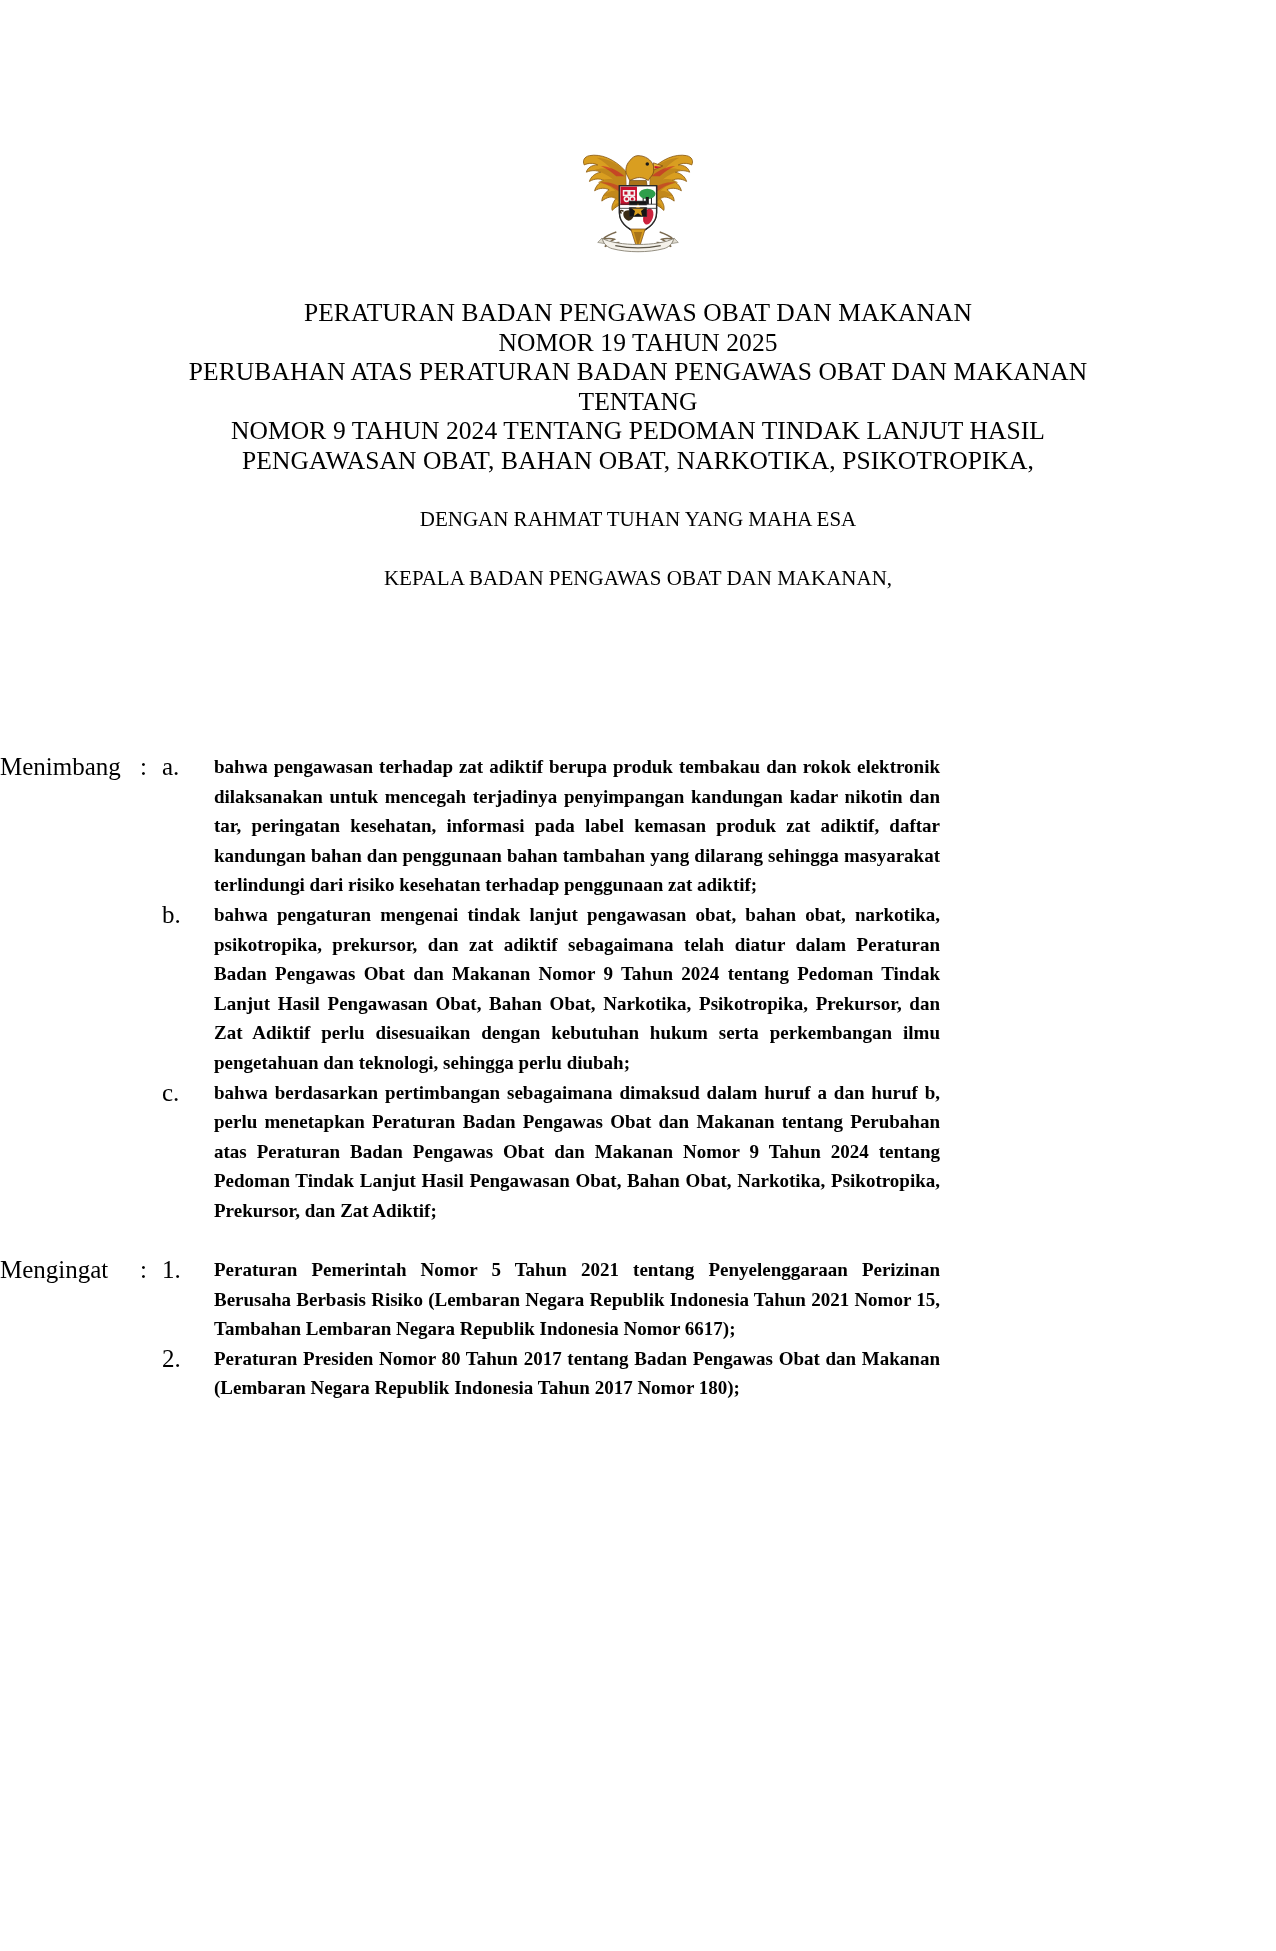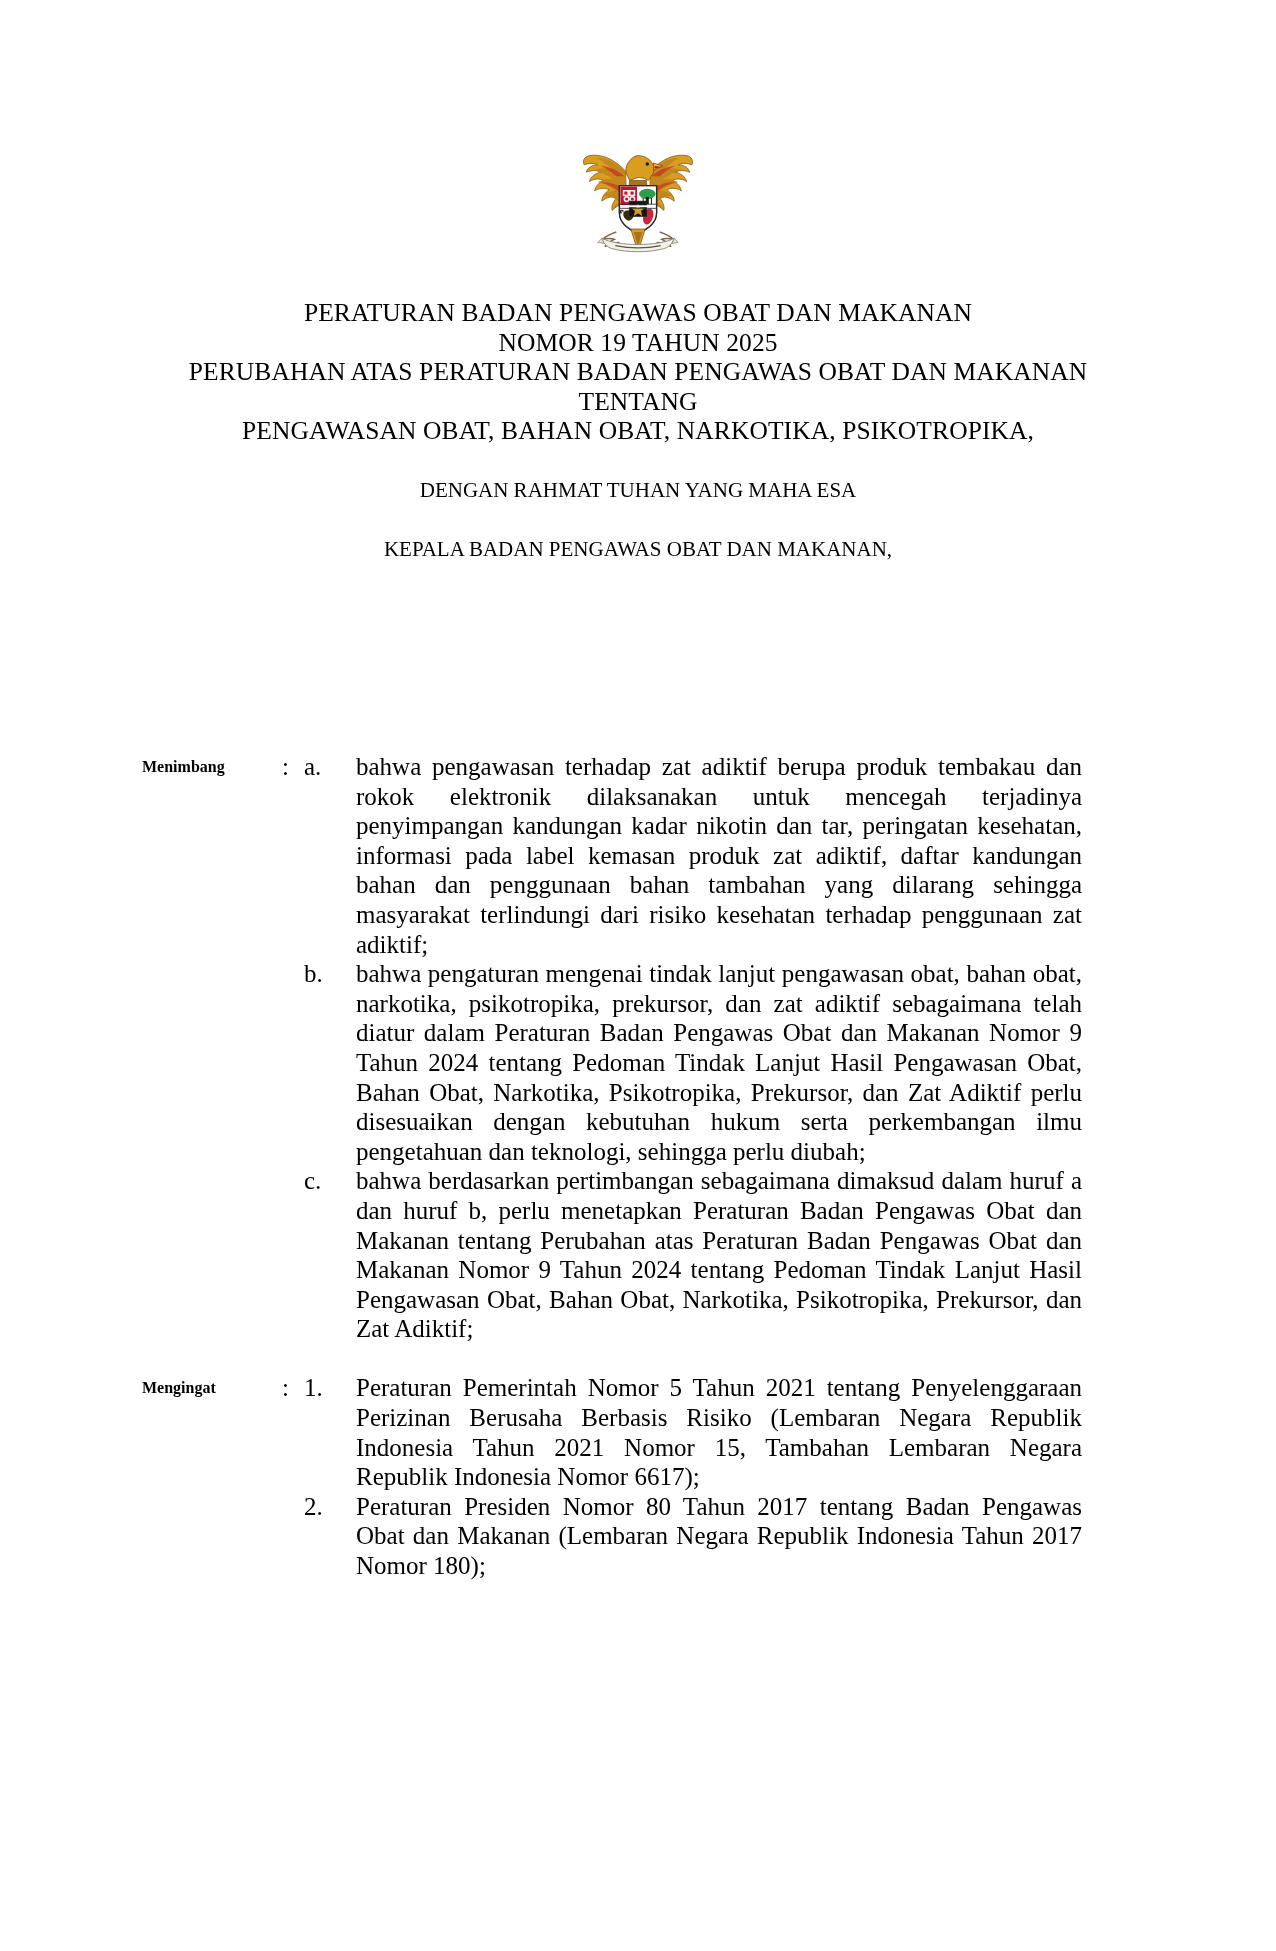--- a/index.html
+++ b/index.html
@@ -69,48 +69,47 @@
   .clause {
     display: flex;
     align-items: flex-start;
     width: 1276px;
   }
   .clause + .clause { margin-top: 0; }
 
   .lbl {
     width: 140px;
     flex: 0 0 140px;
-    padding-left: 142px;
     box-sizing: content-box;
-    font-size: 16px;
-    line-height: 29.6px;
-    font-weight: bold;
+    font-size: 25px;
+    line-height: 29.6px;
   }
   .colon {
     width: 22px;
     flex: 0 0 22px;
     font-size: 25px;
     line-height: 29.6px;
     text-align: left;
   }
   .marker {
     width: 52px;
     flex: 0 0 52px;
     font-size: 25px;
     line-height: 29.6px;
     text-align: left;
   }
   .ptext {
     flex: 0 0 726px;
     width: 726px;
-    font-size: 25px;
+    font-size: 19px;
     line-height: 29.6px;
     text-align: justify;
     text-justify: inter-word;
     hyphens: none;
+    font-weight: bold;
   }
   .spacer-block { height: 29.6px; }
 </style>
 </head>
 <body>
 
 <div class="page">
 
   <div class="emblem-wrap">
     <svg class="emblem" viewBox="0 0 240 224" xmlns="http://www.w3.org/2000/svg">
@@ -180,20 +179,21 @@
       <path d="M76 204 C104 210 136 210 164 204" fill="none" stroke="#5a5446" stroke-width="2.4"></path>
       <path d="M50 190 L42 198 L54 200 Z M190 190 L198 198 L186 200 Z" fill="#e2ded2" stroke="#8c8778" stroke-width="1.4"></path>
     </svg>
   </div>
 
   <div class="title-block">
     <div class="title-line">PERATURAN BADAN PENGAWAS OBAT DAN MAKANAN</div>
     <div class="title-line">NOMOR 19 TAHUN 2025</div>
     <div class="title-line">PERUBAHAN ATAS PERATURAN BADAN PENGAWAS OBAT DAN MAKANAN</div>
     <div class="title-line">TENTANG</div>
+    <div class="title-line">NOMOR 9 TAHUN 2024 TENTANG PEDOMAN TINDAK LANJUT HASIL</div>
     <div class="title-line">PENGAWASAN OBAT, BAHAN OBAT, NARKOTIKA, PSIKOTROPIKA,</div>
     <div class="gap-1"></div>
     <div class="subtitle-line">DENGAN RAHMAT TUHAN YANG MAHA ESA</div>
     <div class="gap-2"></div>
     <div class="subtitle-line">KEPALA BADAN PENGAWAS OBAT DAN MAKANAN,</div>
   </div>
 
   <div class="body-block">
 
     <div class="clause">

